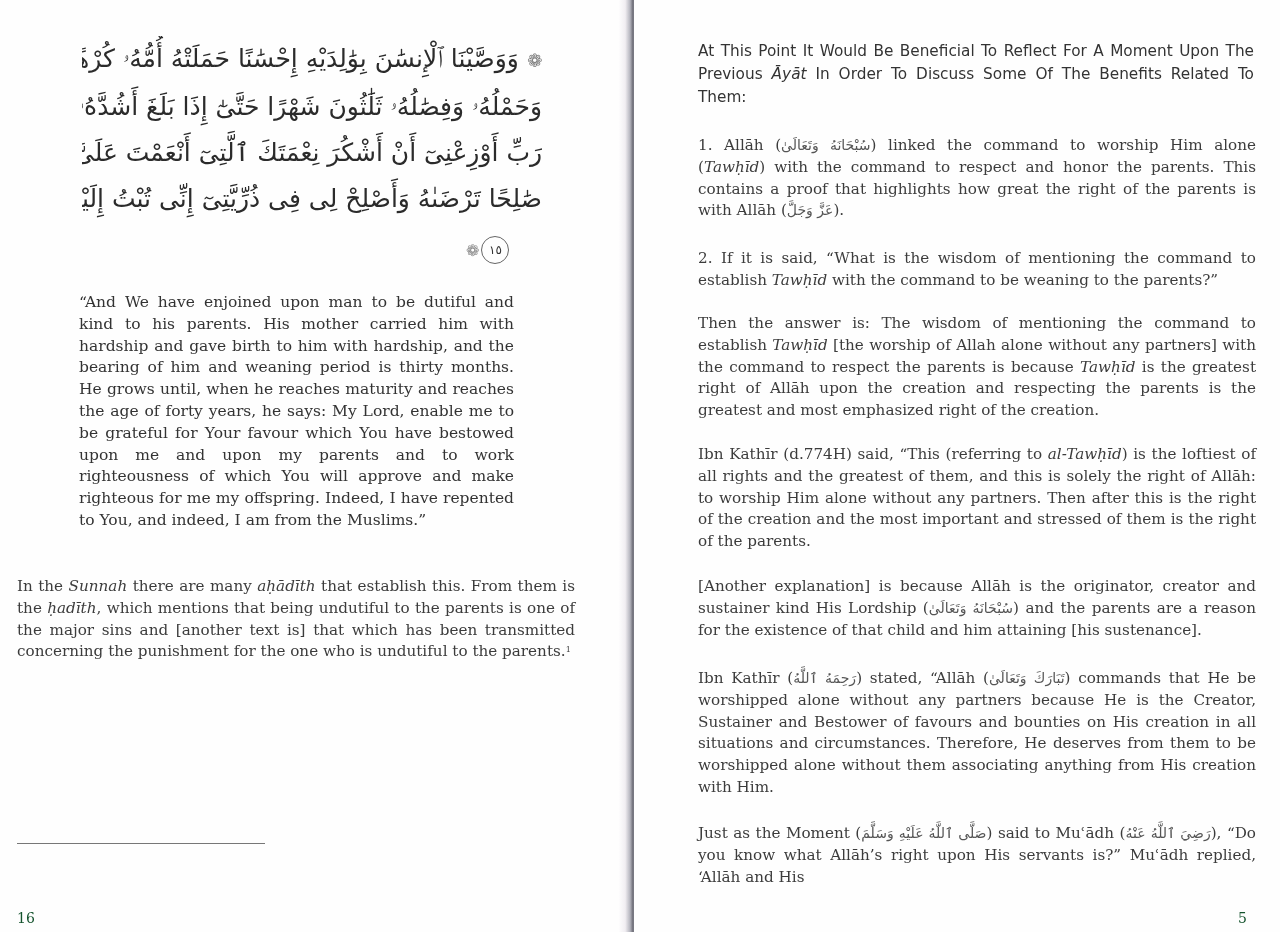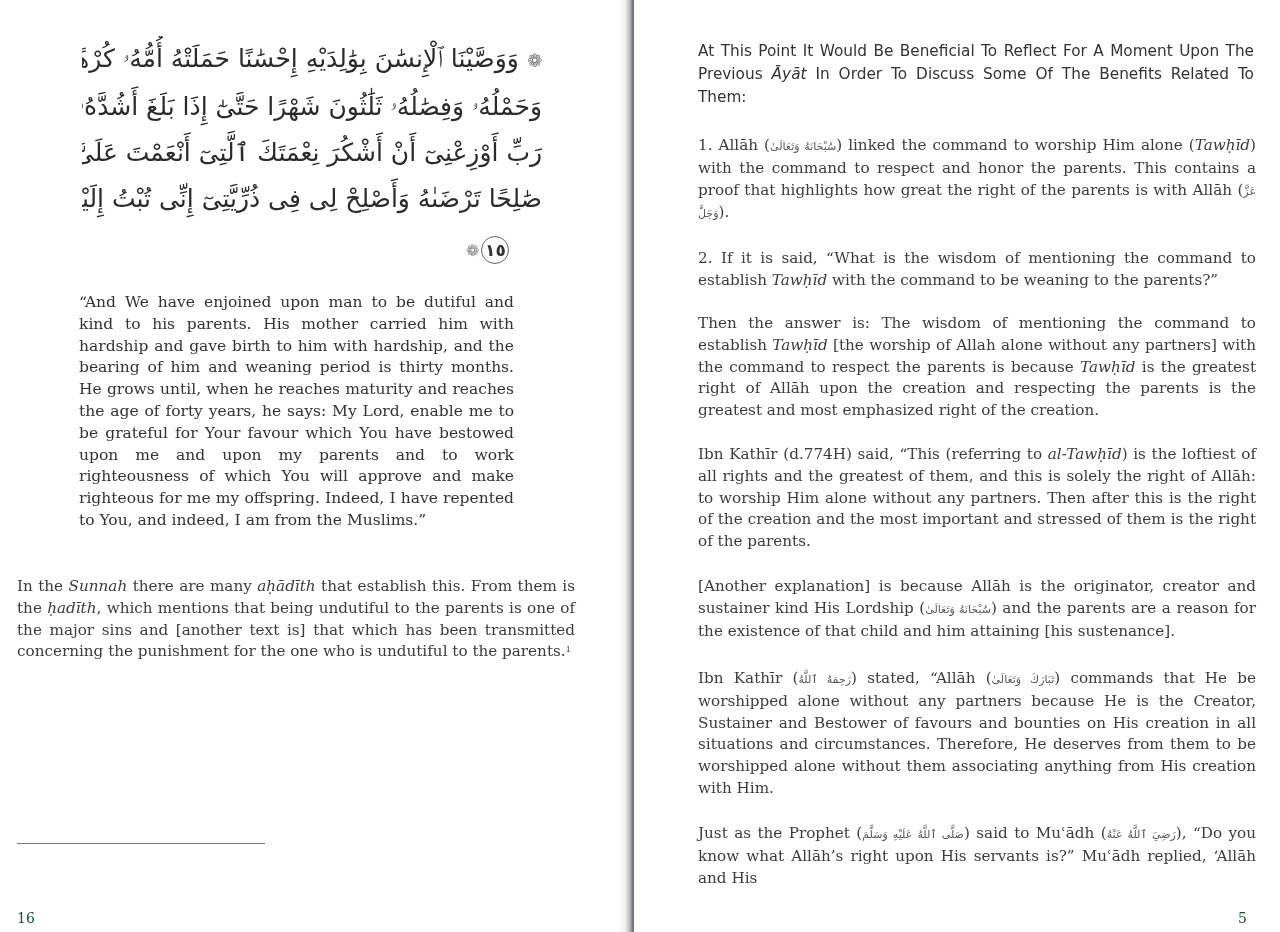--- a/index.html
+++ b/index.html
@@ -22,21 +22,21 @@
     font-family: "DejaVu Sans", sans-serif; font-size: 25px; line-height: 46px; color: #2b2b2b;
   }
   .arabic-line { display: block; white-space: nowrap; overflow: hidden; }
   .ornament { color: #777; font-size: 18px; }
   .verse-marker {
     position: absolute; left: 466px; top: 236px; display: flex; align-items: center; gap: 2px;
   }
   .verse-circle {
     width: 26px; height: 26px; border: 1.5px solid #666; border-radius: 50%;
     display: flex; align-items: center; justify-content: center;
-    font-family: "DejaVu Sans", sans-serif; font-size: 17px; font-weight: bold; color: #333;
+    font-family: "DejaVu Sans", sans-serif; font-size: 12px; font-weight: normal; color: #333;
   }
   .flower { color: #888; font-size: 16px; }
   .quote-block {
     position: absolute; left: 79px; top: 292px; width: 435px;
     font-size: 15.5px; line-height: 21.8px; text-align: justify; color: #333;
   }
   .quote-ref { text-align: right; font-size: 14.5px; margin-top: 1px; color: #3a3a3a; }
   .body-para {
     position: absolute; font-size: 15.2px; line-height: 21.8px; text-align: justify; color: #3c3c3c;
   }
@@ -48,21 +48,21 @@
   sup { font-size: 8px; vertical-align: top; position: relative; top: -2px; }
   .page-num { position: absolute; top: 910px; font-size: 14px; color: #14532d; }
   .pn-left { left: 17px; }
   .pn-right { left: 1238px; }
   .heading {
     position: absolute; left: 698px; top: 40px; width: 556px;
     font-family: "DejaVu Sans", "Liberation Sans", sans-serif; font-weight: normal;
     font-size: 15.3px; line-height: 23px; color: #333; text-align: justify;
   }
   .r { left: 698px; width: 558px; }
-  .ar-inline { font-family: "DejaVu Sans", sans-serif; font-size: 11px; color: #555; }
+  .ar-inline { font-family: "DejaVu Sans", sans-serif; font-size: 14px; color: #555; }
   i { font-style: italic; }
 </style>
 </head>
 <body>
 
 <div class="page page-left">
 
   <div class="arabic-block">
     <span class="arabic-line"><span class="ornament">❁</span> <span>وَوَصَّيْنَا ٱلْإِنسَٰنَ بِوَٰلِدَيْهِ إِحْسَٰنًا حَمَلَتْهُ أُمُّهُۥ كُرْهًا وَوَضَعَتْهُ كُرْهًا</span></span>
     <span class="arabic-line">وَحَمْلُهُۥ وَفِصَٰلُهُۥ ثَلَٰثُونَ شَهْرًا حَتَّىٰٓ إِذَا بَلَغَ أَشُدَّهُۥ وَبَلَغَ أَرْبَعِينَ سَنَةً قَالَ</span>
@@ -98,15 +98,15 @@
 <div class="body-para r" style="top:248px"><span>2. If it is said, “What is the wisdom of mentioning the command to establish </span><i>Tawḥīd</i><span> with the command to be weaning to the parents?”</span></div>
 
 <div class="body-para r" style="top:313px"><span>Then the answer is: The wisdom of mentioning the command to establish </span><i>Tawḥīd</i><span> [the worship of Allah alone without any partners] with the command to respect the parents is because </span><i>Tawḥīd</i><span> is the greatest right of Allāh upon the creation and respecting the parents is the greatest and most emphasized right of the creation.</span></div>
 
 <div class="body-para r" style="top:444px"><span>Ibn Kathīr (d.774H) said, “This (referring to </span><i>al-Tawḥīd</i><span>) is the loftiest of all rights and the greatest of them, and this is solely the right of Allāh: to worship Him alone without any partners. Then after this is the right of the creation and the most important and stressed of them is the right of the parents.</span></div>
 
 <div class="body-para r" style="top:576px"><span>[Another explanation] is because Allāh is the originator, creator and sustainer kind His Lordship (</span><span class="ar-inline">سُبْحَانَهُ وَتَعَالَىٰ</span><span>) and the parents are a reason for the existence of that child and him attaining [his sustenance].</span></div>
 
 <div class="body-para r" style="top:668px"><span>Ibn Kathīr (</span><span class="ar-inline">رَحِمَهُ ٱللَّهُ</span><span>) stated, “Allāh (</span><span class="ar-inline">تَبَارَكَ وَتَعَالَىٰ</span><span>) commands that He be worshipped alone without any partners because He is the Creator, Sustainer and Bestower of favours and bounties on His creation in all situations and circumstances. Therefore, He deserves from them to be worshipped alone without them associating anything from His creation with Him.</span></div>
 
-<div class="body-para r" style="top:823px"><span>Just as the Prophet (</span><span class="ar-inline">صَلَّى ٱللَّهُ عَلَيْهِ وَسَلَّمَ</span><span>) said to Muʿādh (</span><span class="ar-inline">رَضِيَ ٱللَّهُ عَنْهُ</span><span>), “Do you know what Allāh’s right upon His servants is?” Muʿādh replied, ‘Allāh and His</span></div>
+<div class="body-para r" style="top:823px"><span>Just as the Moment (</span><span class="ar-inline">صَلَّى ٱللَّهُ عَلَيْهِ وَسَلَّمَ</span><span>) said to Muʿādh (</span><span class="ar-inline">رَضِيَ ٱللَّهُ عَنْهُ</span><span>), “Do you know what Allāh’s right upon His servants is?” Muʿādh replied, ‘Allāh and His</span></div>
 
 <div class="page-num pn-right">5</div>
 
 </body></html>

